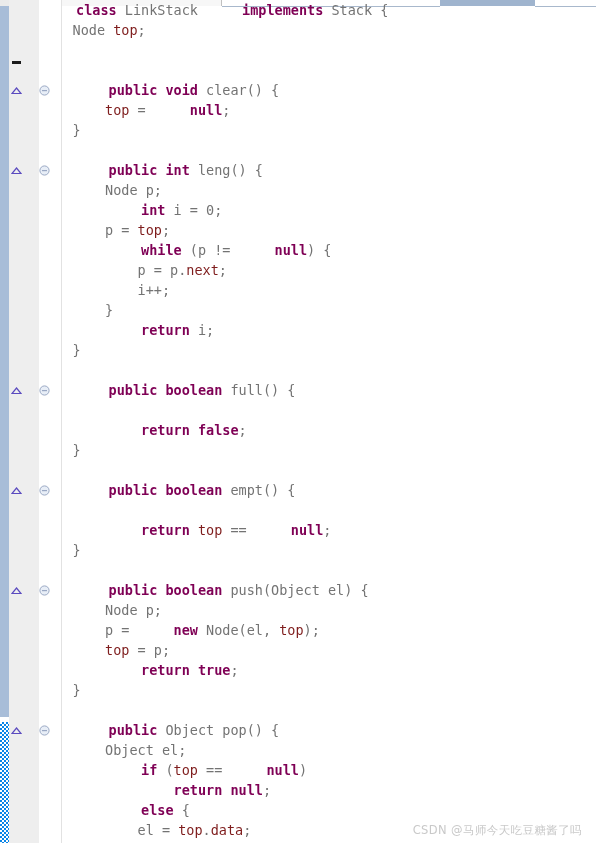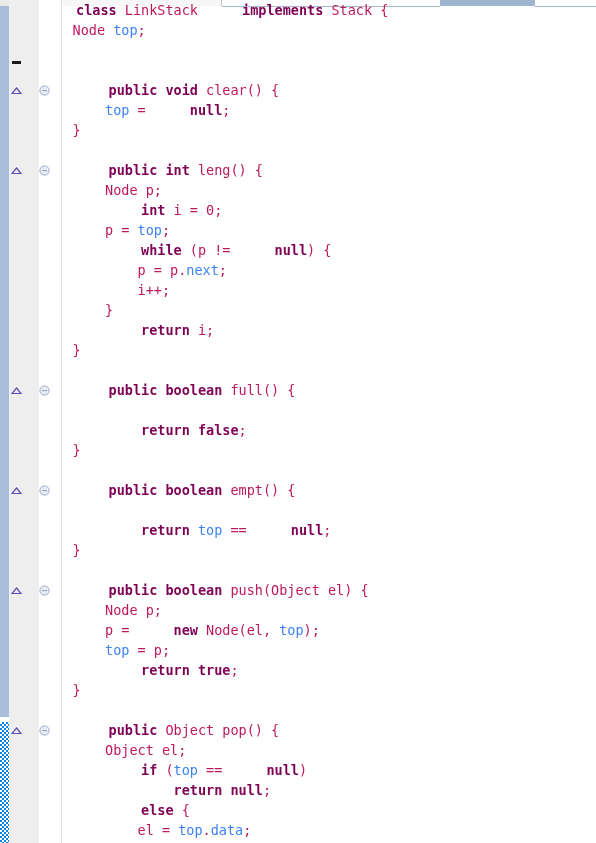--- a/index.html
+++ b/index.html
@@ -124,22 +124,22 @@
     line-height: 20px;
     white-space: pre;
     color: #1a1a1a;
   }
   .code .line {
     height: 20px;
     padding-left: 4px;
   }
 
   .kw   { color: #7f0055; font-weight: bold; margin-left: 36px; }
-  .fld  { color: #3b82f6; text-align: center; }
-  .pln  { color: #be185d; }
+  .fld  { color: #7f1d1d; text-align: center; }
+  .pln  { color: #737373; }
 
   
   .watermark {
     position: absolute;
     right: 14px;
     bottom: 5px;
     font-family: "DejaVu Sans", "Liberation Sans", sans-serif;
     font-size: 11.5px;
     color: #c9c9c9;
     letter-spacing: 0.4px;
@@ -232,14 +232,15 @@
       <div class="fold-circle" style="top: 725px; left: 0px;">
         <svg width="11" height="11" viewBox="0 0 11 11">
           <circle cx="5.5" cy="5.5" r="4.6" fill="#e8eef7" stroke="#9aa8c4" stroke-width="1"></circle>
           <rect x="3" y="5" width="5" height="1.2" fill="#9aa8c4"></rect>
         </svg>
       </div>
     </div>
 
   <div class="code" id="code"><div class="line"><span class="kw">class</span><span class="pln"> LinkStack </span><span class="kw">implements</span><span class="pln"> Stack {</span></div><div class="line"><span class="pln">    Node </span><span class="fld">top</span><span class="pln">;</span></div><div class="line">&nbsp;</div><div class="line">&nbsp;</div><div class="line"><span class="kw">    public void</span><span class="pln"> clear() {</span></div><div class="line"><span class="fld">        top</span><span class="pln"> = </span><span class="kw">null</span><span class="pln">;</span></div><div class="line"><span class="pln">    }</span></div><div class="line">&nbsp;</div><div class="line"><span class="kw">    public int</span><span class="pln"> leng() {</span></div><div class="line"><span class="pln">        Node p;</span></div><div class="line"><span class="kw">        int</span><span class="pln"> i = 0;</span></div><div class="line"><span class="pln">        p = </span><span class="fld">top</span><span class="pln">;</span></div><div class="line"><span class="kw">        while</span><span class="pln"> (p != </span><span class="kw">null</span><span class="pln">) {</span></div><div class="line"><span class="pln">            p = p.</span><span class="fld">next</span><span class="pln">;</span></div><div class="line"><span class="pln">            i++;</span></div><div class="line"><span class="pln">        }</span></div><div class="line"><span class="kw">        return</span><span class="pln"> i;</span></div><div class="line"><span class="pln">    }</span></div><div class="line">&nbsp;</div><div class="line"><span class="kw">    public boolean</span><span class="pln"> full() {</span></div><div class="line">&nbsp;</div><div class="line"><span class="kw">        return false</span><span class="pln">;</span></div><div class="line"><span class="pln">    }</span></div><div class="line">&nbsp;</div><div class="line"><span class="kw">    public boolean</span><span class="pln"> empt() {</span></div><div class="line">&nbsp;</div><div class="line"><span class="kw">        return</span><span class="pln"> </span><span class="fld">top</span><span class="pln"> == </span><span class="kw">null</span><span class="pln">;</span></div><div class="line"><span class="pln">    }</span></div><div class="line">&nbsp;</div><div class="line"><span class="kw">    public boolean</span><span class="pln"> push(Object el) {</span></div><div class="line"><span class="pln">        Node p;</span></div><div class="line"><span class="pln">        p = </span><span class="kw">new</span><span class="pln"> Node(el, </span><span class="fld">top</span><span class="pln">);</span></div><div class="line"><span class="fld">        top</span><span class="pln"> = p;</span></div><div class="line"><span class="kw">        return true</span><span class="pln">;</span></div><div class="line"><span class="pln">    }</span></div><div class="line">&nbsp;</div><div class="line"><span class="kw">    public</span><span class="pln"> Object pop() {</span></div><div class="line"><span class="pln">        Object el;</span></div><div class="line"><span class="kw">        if</span><span class="pln"> (</span><span class="fld">top</span><span class="pln"> == </span><span class="kw">null</span><span class="pln">)</span></div><div class="line"><span class="kw">            return null</span><span class="pln">;</span></div><div class="line"><span class="kw">        else</span><span class="pln"> {</span></div><div class="line"><span class="pln">            el = </span><span class="fld">top</span><span class="pln">.</span><span class="fld">data</span><span class="pln">;</span></div></div>
 
+  <div class="watermark">CSDN @马师今天吃豆糖酱了吗</div>
 
 </div>
 
 </body></html>

